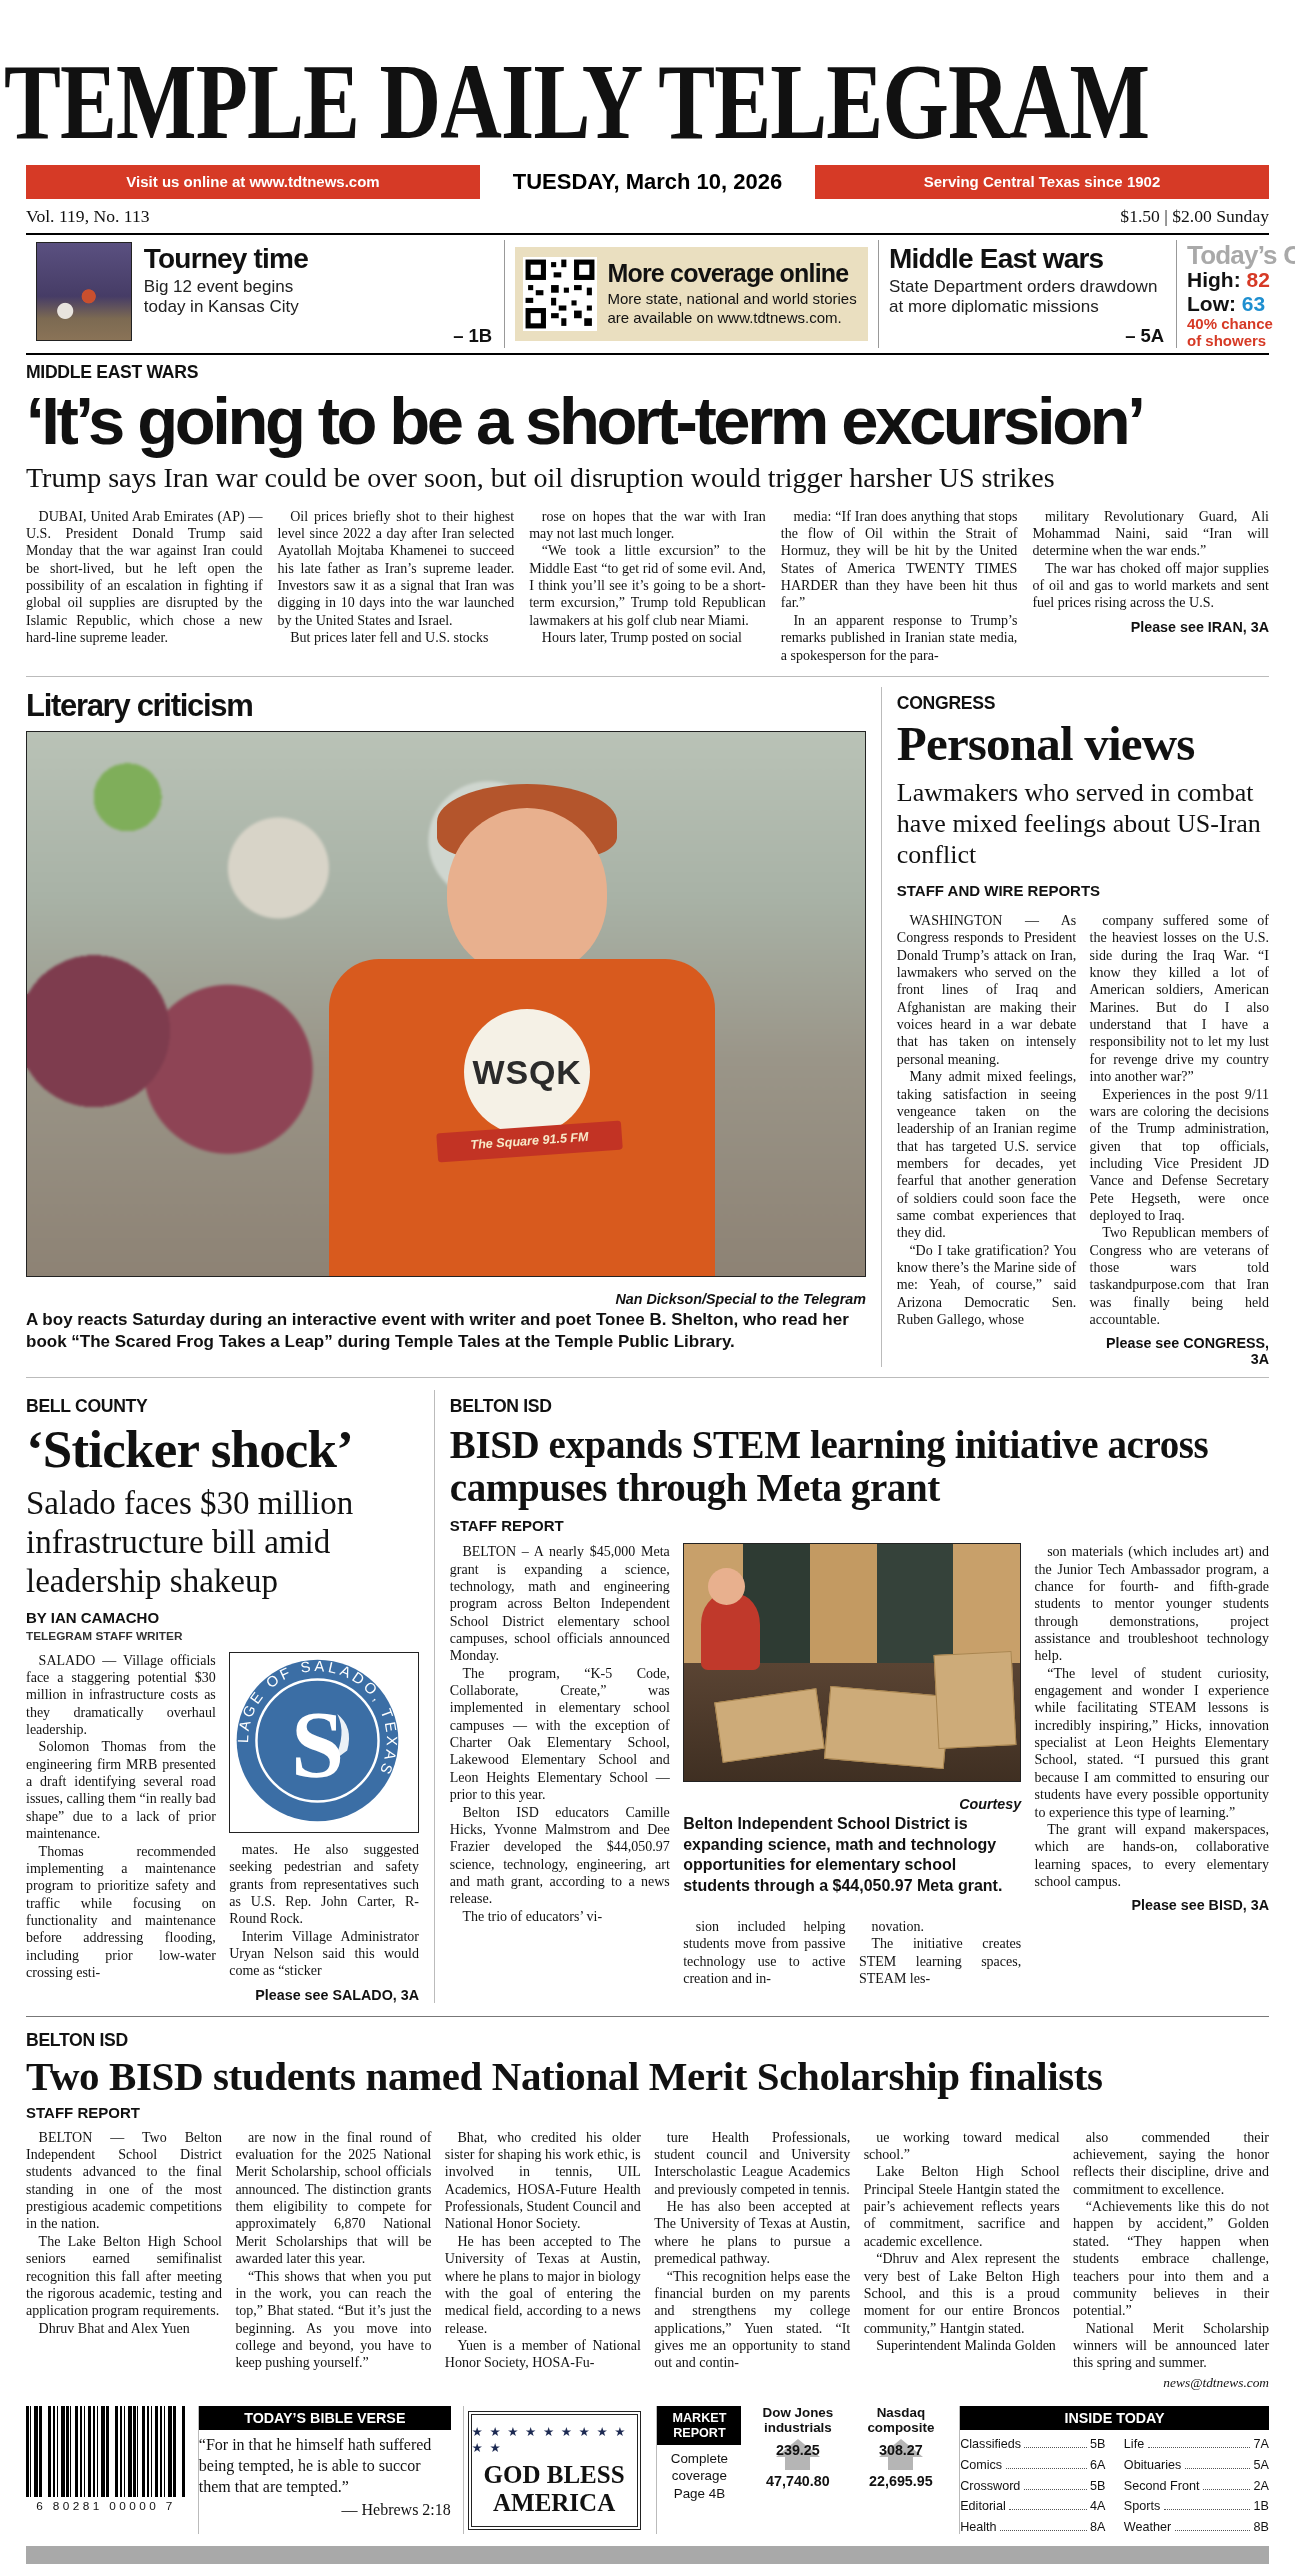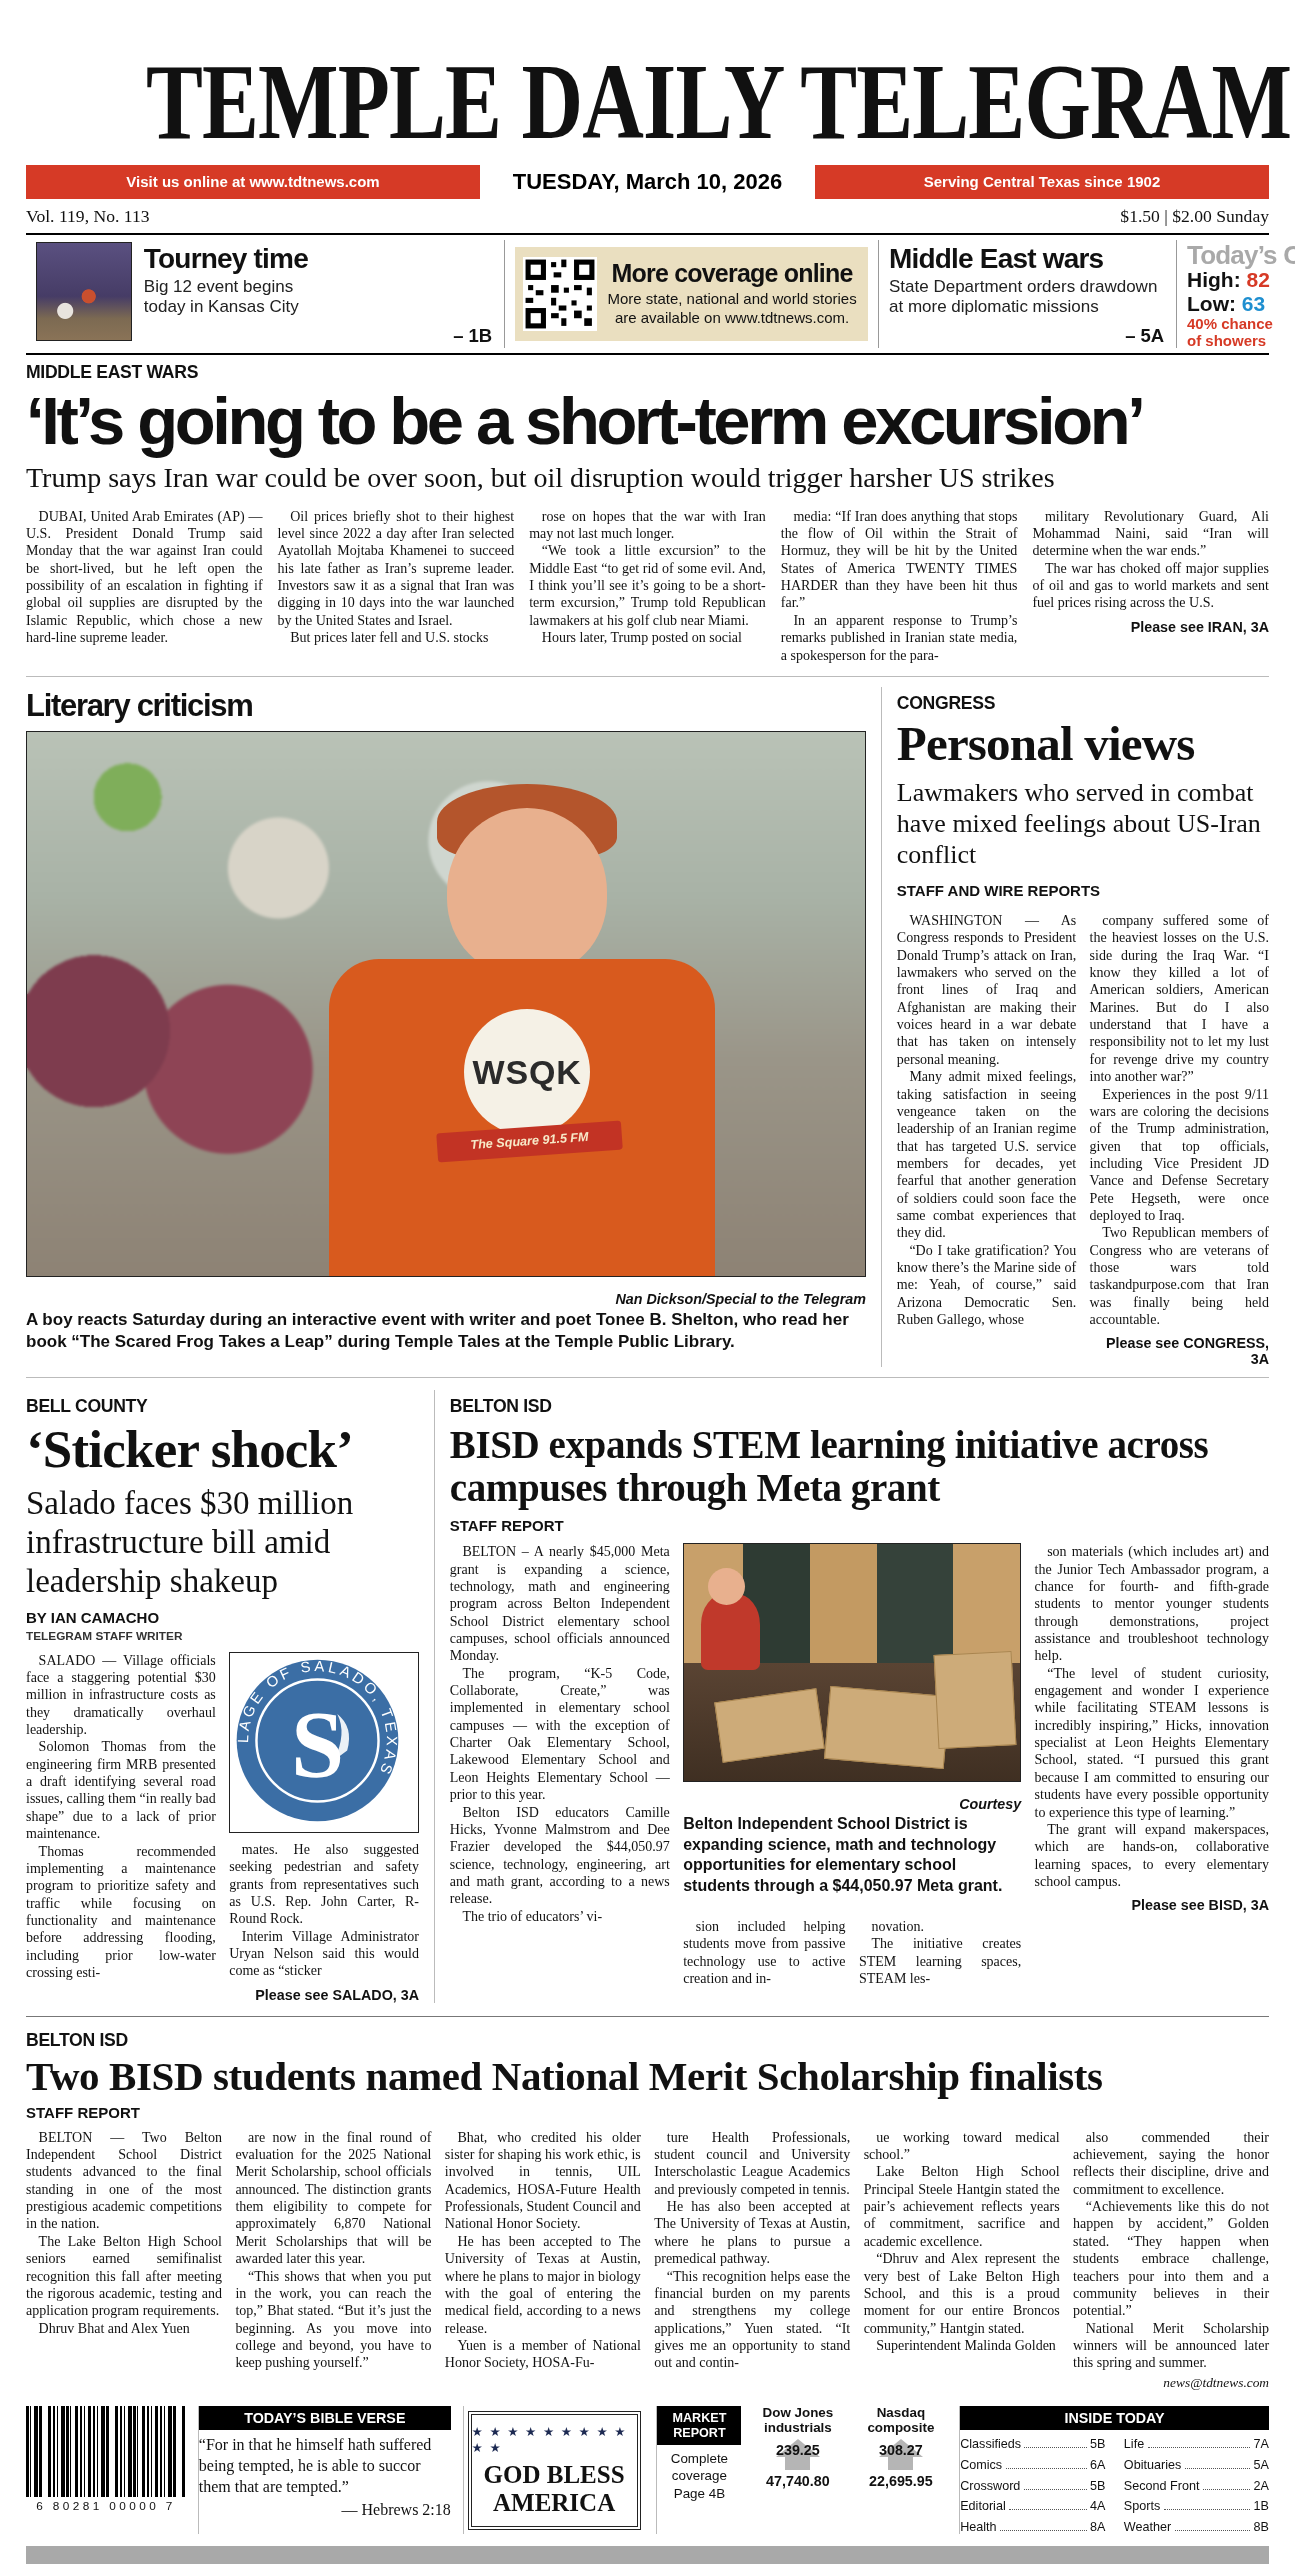--- a/index.html
+++ b/index.html
@@ -1,39 +1,39 @@
 <!DOCTYPE html>
 <html style="font-size:13.4px"><head>
 <meta charset="utf-8">
 <style>
   html,body{margin:0;padding:0;}
   body{width:1295px;height:2576px;background:#fff;color:#111;font-family:"Liberation Serif",serif;position:relative;overflow:hidden;}
   .inner{margin:0 26px;}
   
-  .masthead{height:156px;display:flex;align-items:flex-end;justify-content:flex-end;}
+  .masthead{height:156px;display:flex;align-items:flex-end;justify-content:flex-start;}
   .masthead h1{margin:0;font:bold 82px/1 "Liberation Serif",serif;letter-spacing:-0.8px;transform:scale(1.04,1.32);transform-origin:center bottom;white-space:nowrap;}
   .redbar-row{display:flex;align-items:center;gap:24px;margin-top:8.4px;height:35px;}
   .redbar{background:#d63a26;color:#fff;flex:0 0 454px;height:34px;display:flex;align-items:center;justify-content:center;font:bold 15px "Liberation Sans",sans-serif;}
   .date-center{flex:1;text-align:center;font:bold 22px "Liberation Sans",sans-serif;color:#000;white-space:nowrap;}
   .vol-row{display:flex;justify-content:space-between;align-items:center;height:34px;font-size:17.6px;}
   .rule-heavy{border:0;border-top:2.5px solid #000;margin:0;}
   .rule-light{border:0;border-top:0.8px solid #bbb;margin:0;}
   
   .teasers{display:flex;align-items:stretch;height:108px;padding:5px 0;}
   .tz{padding:1.7px 10px;position:relative;}
   .tz + .tz{border-left:0.8px solid #999;}
   .tz-head{font:bold 28px/1.05 "Liberation Sans",sans-serif;letter-spacing:-0.8px;margin:1.7px 0 3.4px;}
   .tz-sub{font:17px/1.2 "Liberation Sans",sans-serif;color:#222;}
   .tz-page{position:absolute;right:11.8px;bottom:1.7px;font:bold 18.5px "Liberation Sans",sans-serif;}
   .tourney{flex:0 0 458px;display:flex;gap:11.8px;}
   .tourney-photo{flex:0 0 94px;height:97px;border:0.8px solid #222;background:
      radial-gradient(circle at 30% 70%,#e8e4de 0 8%,transparent 9%),
      radial-gradient(circle at 55% 55%,#c94f2e 0 9%,transparent 10%),
      linear-gradient(#5a5080 0%,#463c66 55%,#7c6a52 78%,#8a7357 100%);}
-  .online{flex:0 0 353px;display:flex;align-items:center;text-align:center;}
+  .online{flex:0 0 353px;display:flex;align-items:center;}
   .online-box{background:#eadfc0;width:100%;height:94px;display:flex;align-items:center;gap:10px;padding:0 8.4px;box-sizing:border-box;}
   .online-head{font:bold 25px/1 "Liberation Sans",sans-serif;letter-spacing:-0.8px;margin-bottom:4.2px;}
   .online-sub{font:15px/1.25 "Liberation Sans",sans-serif;}
   .meast{flex:0 0 277px;}
   .weather{flex:1;display:flex;gap:5px;padding-right:0;}
   .wx-title{font:bold 26px/1 "Liberation Sans",sans-serif;color:#a9a9a9;letter-spacing:-0.8px;white-space:nowrap;}
   .wx-line{font:bold 21px/1.15 "Liberation Sans",sans-serif;}
   .wx-hi{color:#d63a26;} .wx-lo{color:#1f8fd0;}
   .wx-chance{font:bold 15px/1.1 "Liberation Sans",sans-serif;color:#d63a26;}
   

